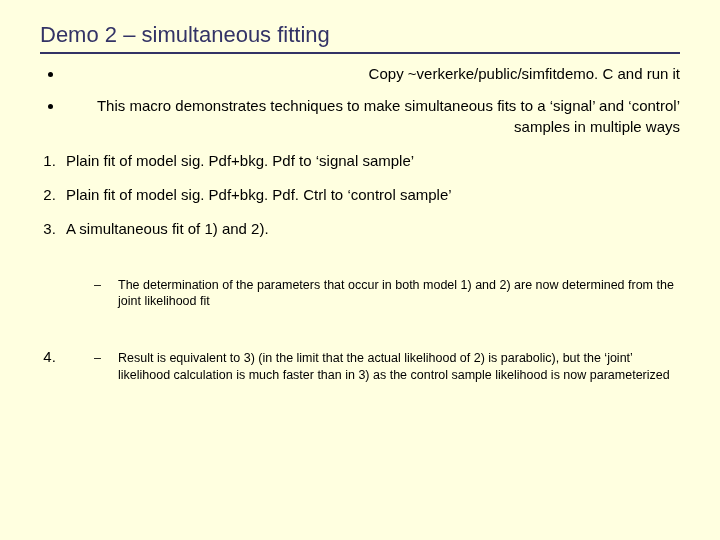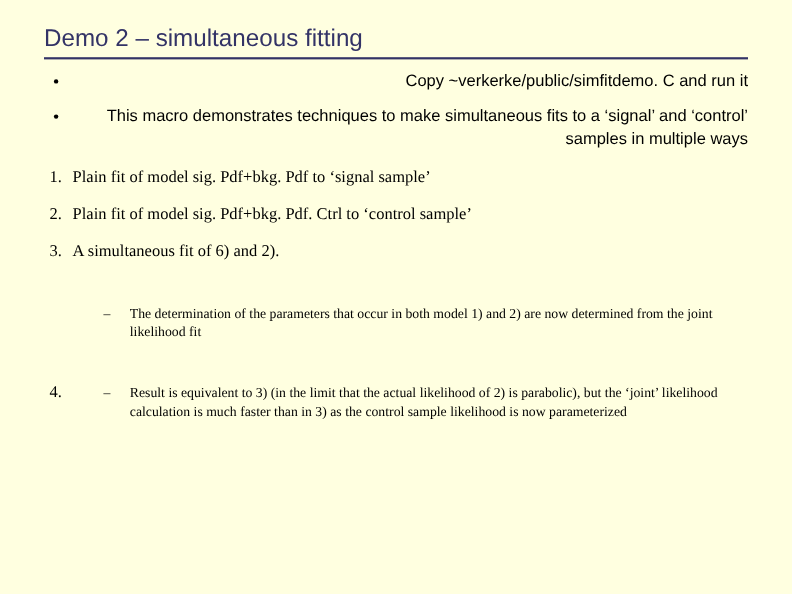--- a/index.html
+++ b/index.html
@@ -31,21 +31,20 @@
   }
   .bullets-top li {
     font-size: 15px;
     line-height: 1.35;
     margin-bottom: 12px;
   }
   .numbered {
     margin: 0;
     padding: 0 0 0 20px;
     list-style: decimal;
-    font-family: Liberation Serif, serif;
   }
   .numbered > li {
     font-size: 15px;
     line-height: 1.35;
     margin-bottom: 14px;
     padding-left: 6px;
   }
   .dashlist {
     list-style: none;
     margin: 10px 0 0 0;
@@ -78,21 +77,21 @@
   </ul>
 
   <ol class="numbered">
     <li>
       <span>Plain fit of model sig. Pdf+bkg. Pdf  to ‘signal sample’</span>
     </li>
     <li>
       <span>Plain fit of model sig. Pdf+bkg. Pdf. Ctrl  to ‘control sample’</span>
     </li>
     <li>
-      <span>A simultaneous fit of 6) and 2).</span>
+      <span>A simultaneous fit of 1) and 2).</span>
       <ul class="dashlist">
         <li>The determination of the parameters that occur in both model 1) and 2) are now determined from the joint likelihood fit</li>
       </ul>
     </li>
     <li>
       <ul class="dashlist">
         <li>Result is equivalent to 3) (in the limit that the actual likelihood of 2) is parabolic), but the ‘joint’ likelihood calculation is much faster than in 3) as the control sample likelihood is now parameterized</li>
       </ul>
     </li>
   </ol>

